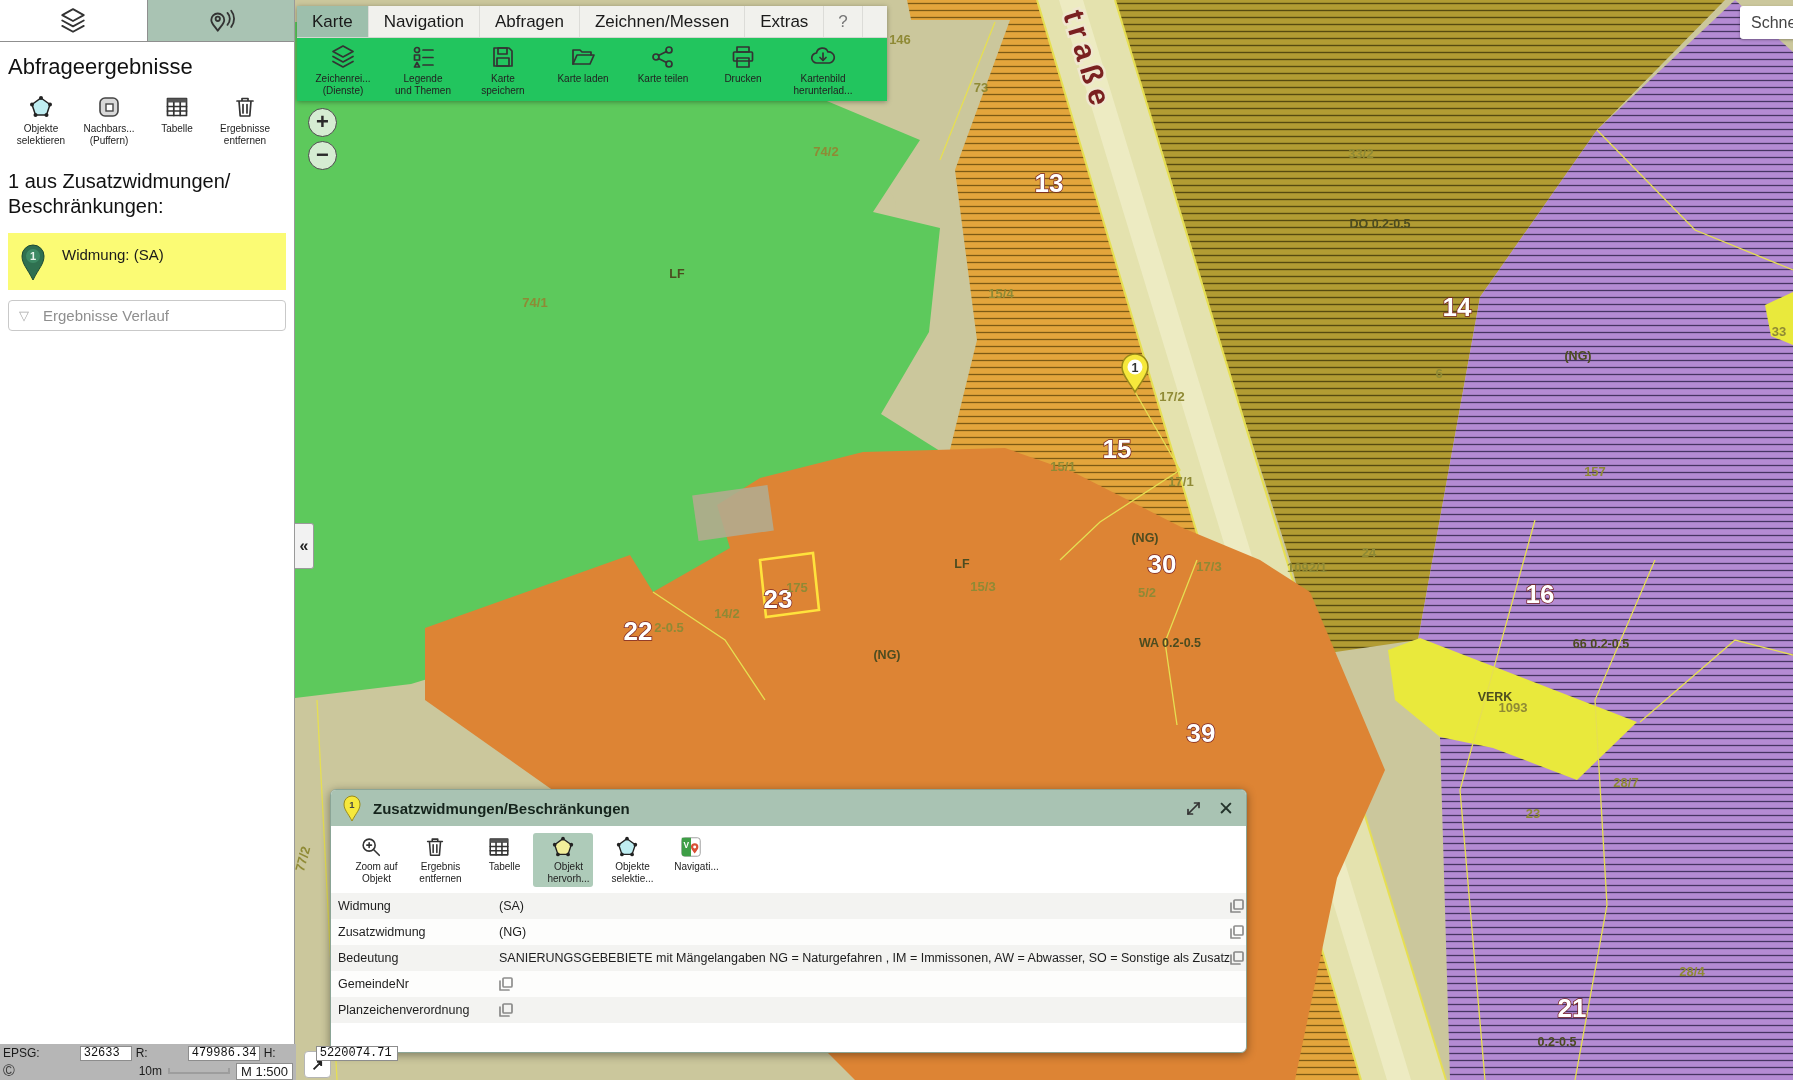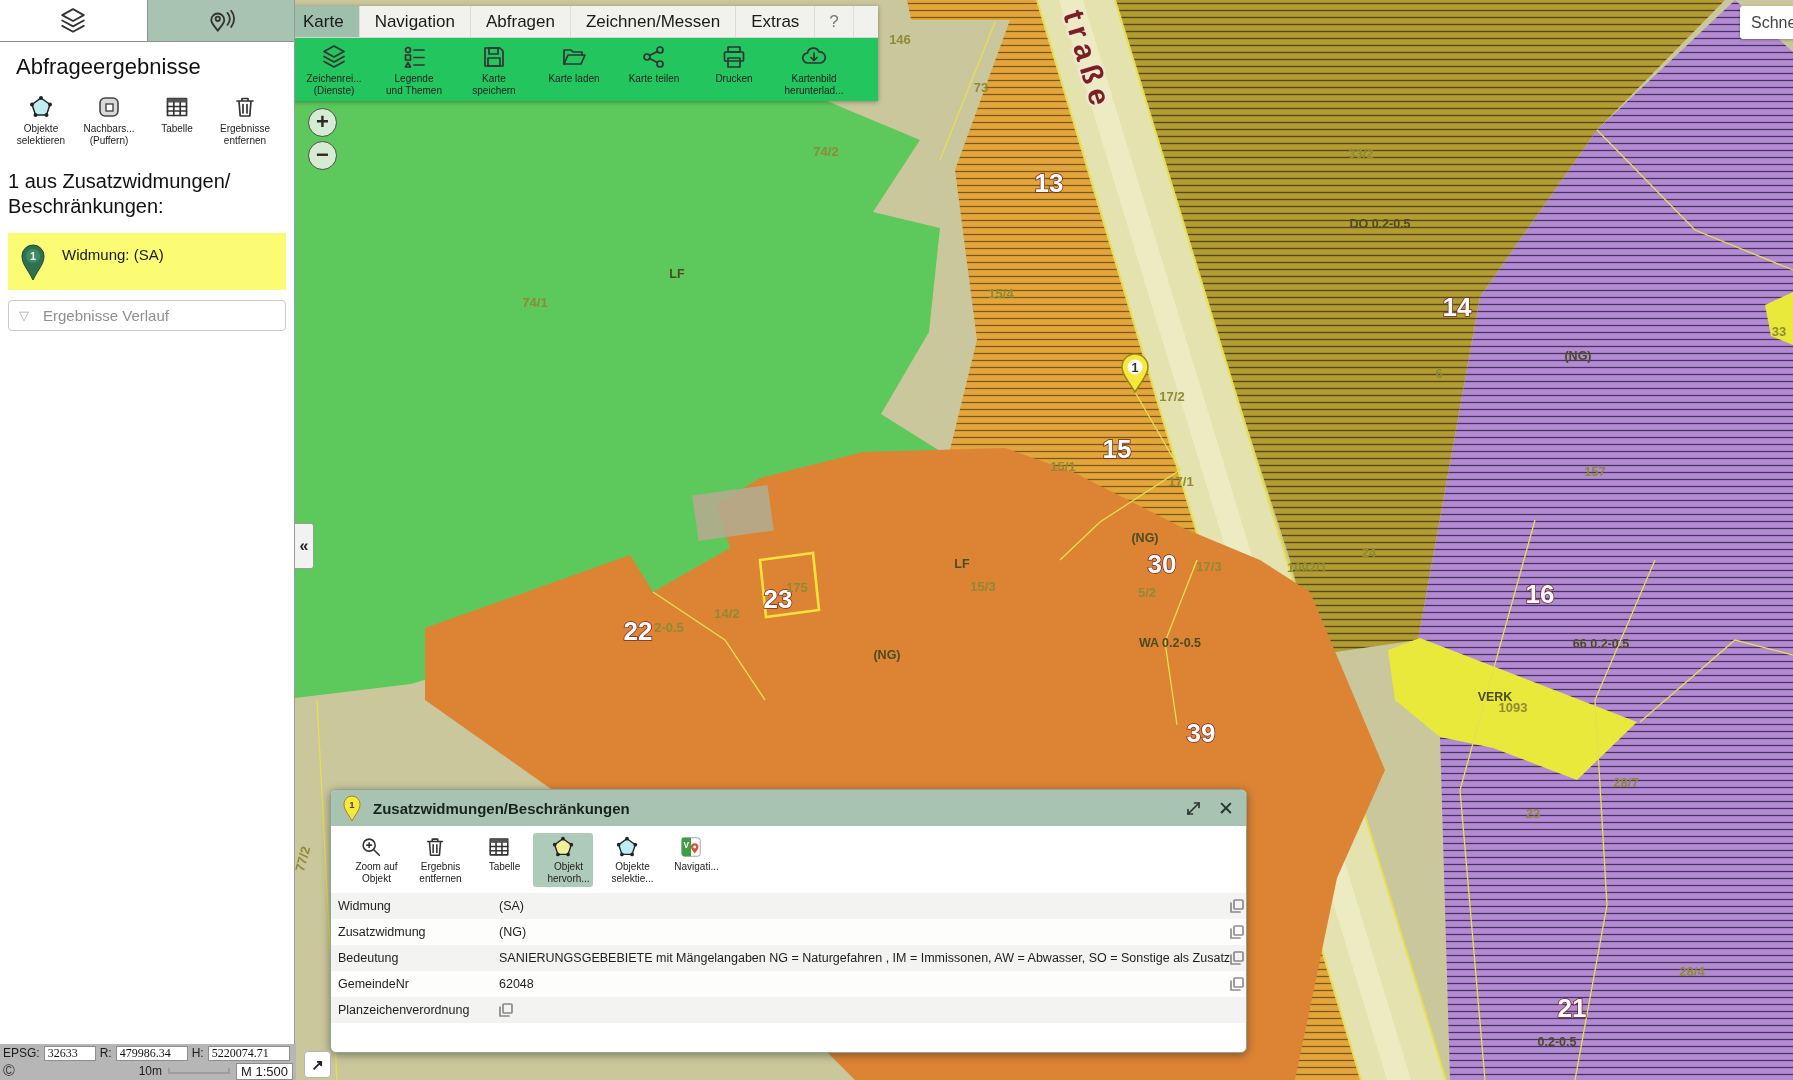--- a/index.html
+++ b/index.html
@@ -7,54 +7,54 @@
        font-family:"Liberation Sans",sans-serif;background:#cbc79c;}
   *{box-sizing:border-box;}
 
   
   #sidebar{position:absolute;left:0;top:0;width:295px;height:1080px;background:#fff;
            border-right:1px solid #9a9a9a;z-index:30;}
   #side-tabs{display:flex;height:42px;border-bottom:1px solid #8f8f8f;}
   .side-tab{flex:1;display:flex;align-items:center;justify-content:center;}
   .side-tab.active{background:#fff;}
   .side-tab.inactive{background:#a9c3b3;border-left:1px solid #8f8f8f;}
-  #side-title{font-size:22px;color:#111;padding:12px 8px 4px 16px;}
+  #side-title{font-size:22px;color:#111;padding:12px 8px 4px 8px;}
   #side-tools{display:flex;gap:6px;padding:10px 6px 6px 10px;}
   .tool-item{width:62px;display:flex;flex-direction:column;align-items:center;gap:3px;cursor:pointer;}
   .tool-item .tl{font-size:10px;color:#222;text-align:center;line-height:1.2;}
   #result-count{font-size:20px;color:#111;padding:16px 8px 6px 8px;white-space:pre-line;line-height:1.25;}
   #result-item{margin:8px;background:#fbfb74;height:57px;display:flex;align-items:center;gap:14px;
                padding-left:10px;cursor:pointer;}
   #result-item .rlabel{font-size:15px;color:#1a1a1a;margin-top:-14px;}
   #verlauf{margin:10px 8px;height:31px;border:1px solid #c9c9c9;border-radius:4px;display:flex;
            align-items:center;gap:14px;padding:0 10px;color:#8f8f8f;font-size:15px;cursor:pointer;background:#fff;}
   #verlauf .chev{font-size:13px;color:#aaa;}
 
   
   #statusbar{position:absolute;left:0;bottom:0;width:296px;height:36px;background:#b6b6b6;z-index:40;
              font-size:12px;color:#1a1a1a;}
   #status-r1{display:flex;align-items:center;gap:4px;padding:1px 3px;height:18px;}
-  #status-r1 input{border:1px solid #8d8d8d;height:15px;font-size:12px;font-family:Liberation Serif, serif;
-                   padding:0 3px;background:#fff;color:#111;}
+  #status-r1 input{border:1px solid #8d8d8d;height:15px;font-size:12px;font-family:Liberation Mono, monospace;
+                   padding:0 3px;background:#fff;color:#111;margin-left:36px;}
   #status-r2{display:flex;align-items:center;height:18px;padding:0 3px;gap:6px;}
   #scale-line{width:62px;height:6px;border-bottom:2px solid #9d9d9d;border-left:2px solid #9d9d9d;border-right:2px solid #9d9d9d;}
   #scale-input{background:#fff;border:1px solid #8d8d8d;font-size:13px;padding:0 4px;height:17px;line-height:16px;}
 
   
   #map{position:absolute;left:295px;top:0;width:1498px;height:1080px;}
   #mapsvg{position:absolute;left:0;top:0;}
   .zn{fill:#fff;stroke:#7a2424;stroke-width:1.5px;paint-order:stroke;font-weight:bold;
       font-size:26px;text-anchor:middle;}
   .pl{fill:#8f8a35;font-size:13px;font-weight:bold;text-anchor:middle;}
   .cl{fill:#4c4c20;font-size:12.5px;font-weight:bold;text-anchor:middle;}
   .street{fill:#7a2020;stroke:#efe7cf;stroke-width:5px;paint-order:stroke;font-weight:bold;
           font-size:30px;letter-spacing:6px;}
 
   
-  #menupanel{position:absolute;left:288px;top:6px;width:590px;z-index:20;
+  #menupanel{position:absolute;left:297px;top:6px;width:590px;z-index:20;
              box-shadow:0 1px 5px rgba(0,0,0,.35);}
   #menurow{display:flex;background:#f1f1ed;height:32px;border-bottom:1px solid #d5d5d1;}
   .mi{font-size:17px;color:#1a1a1a;padding:0 15px;display:flex;align-items:center;cursor:pointer;
       border-right:1px solid #dcdcd8;}
   .mi.active{background:#9dbfac;}
   .mi.help{color:#777;padding:0 14px;}
   #maptools{display:flex;background:#22c55e;padding:6px 4px 4px 8px;gap:4px;}
   .mtool{width:76px;display:flex;flex-direction:column;align-items:center;gap:3px;cursor:pointer;}
   .mtool .tl{font-size:10px;color:#222;text-align:center;line-height:1.2;}
 
@@ -496,21 +496,20 @@
     <div class="prow">
       <div class="pkey">Bedeutung</div>
       <div class="pval">SANIERUNGSGEBEBIETE mit Mängelangaben NG = Naturgefahren , IM = Immissonen, AW = Abwasser, SO = Sonstige als Zusatzwidmung</div>
       <svg class="copy-ic" width="14" height="14" viewBox="0 0 14 14">
           <rect class="ic" x="4" y="1" width="9" height="9" rx="1"></rect>
           <path class="ic" d="M10 13H1V4"></path>
         </svg>
     </div>
     <div class="prow">
       <div class="pkey">GemeindeNr</div>
-      <div class="pval">62048</div>
       <svg class="copy-ic" width="14" height="14" viewBox="0 0 14 14">
           <rect class="ic" x="4" y="1" width="9" height="9" rx="1"></rect>
           <path class="ic" d="M10 13H1V4"></path>
         </svg>
     </div>
     <div class="prow">
       <div class="pkey">Planzeichenverordnung</div>
       <svg class="copy-ic" width="14" height="14" viewBox="0 0 14 14">
           <rect class="ic" x="4" y="1" width="9" height="9" rx="1"></rect>
           <path class="ic" d="M10 13H1V4"></path>

